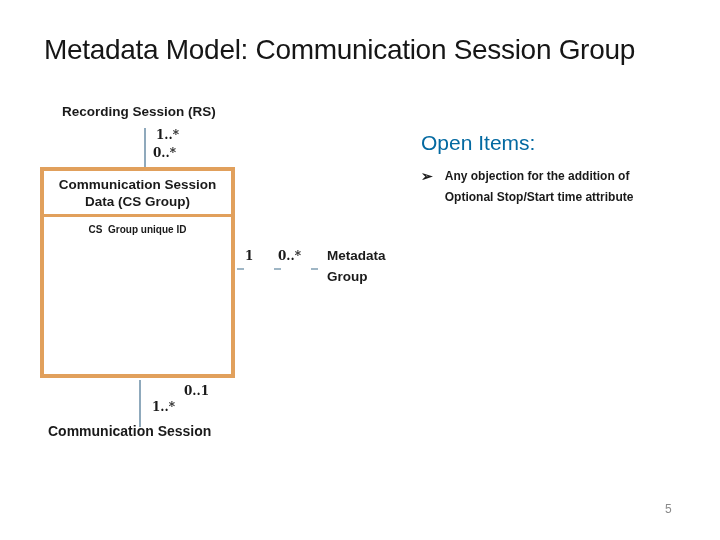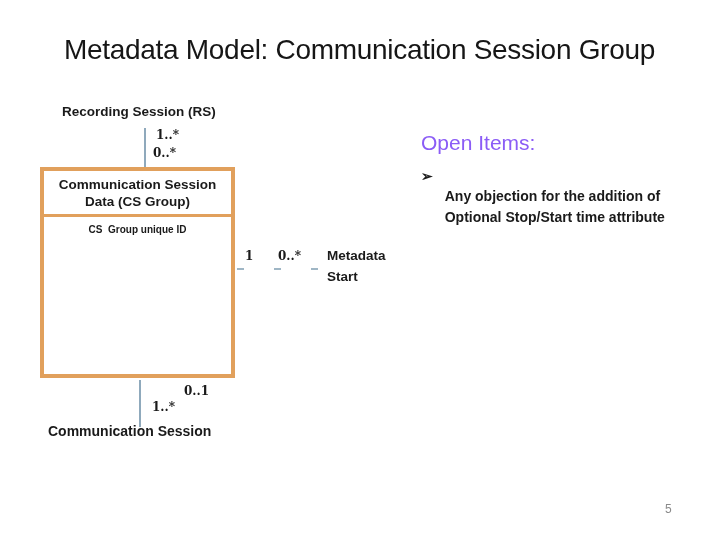--- a/index.html
+++ b/index.html
@@ -13,21 +13,20 @@
   }
   .abs{position:absolute;}
 
   .slide-title{
     left:44px;top:34px;
     font-size:28px;
     font-weight:400;
     letter-spacing:-0.3px;
     color:#161616;
     white-space:nowrap;
-    margin-left:20px;
   }
 
   .entity-label{
     font-size:13.5px;
     font-weight:700;
     color:#1a1a1a;
     white-space:nowrap;
     text-align:center;
   }
   .rs-label{left:62px;top:104px;}
@@ -91,44 +90,43 @@
     font-size:13.5px;
     font-weight:700;
     line-height:21px;
     color:#1a1a1a;
   }
 
   .open-items-heading{
     left:421px;top:131px;
     font-size:21px;
     font-weight:400;
-    color:#8b5cf6;
+    color:#0369a1;
     white-space:nowrap;
   }
   .open-items-row{
     left:421px;top:166px;
     width:252px;
     display:flex;
     align-items:flex-start;
   }
   .bullet-glyph{
     font-size:14px;
     font-weight:700;
     color:#1a1a1a;
     line-height:20px;
     margin-right:12px;
     flex:0 0 auto;
   }
   .bullet-text{
-    font-size:14px;
+    font-size:12px;
     font-weight:700;
     line-height:21px;
     color:#1a1a1a;
     width:228px;
-    margin-top:20px;
   }
 
   .page-number{
     left:665px;top:502px;
     font-size:12px;
     color:#8a8a8a;
   }
 </style>
 </head>
 <body>
@@ -149,21 +147,21 @@
       <div>Data (CS Group)</div>
     </div>
     <div class="box-attr">CS  Group unique ID</div>
   </div>
 
   <div class="abs dashed-hline"></div>
   <div class="abs mult mult-ext-1">1</div>
   <div class="abs mult mult-ext-2">0..*</div>
   <div class="abs ext-label">
     <div>Metadata</div>
-    <div>Start</div>
+    <div>Group</div>
   </div>
 
   <div class="abs vline vline-bottom"></div>
   <div class="abs mult mult-bot-1">0..1</div>
   <div class="abs mult mult-bot-2">1..*</div>
 
   <div class="abs entity-label cs-label">Communication Session</div>
 
   <div class="abs open-items-heading">Open Items:</div>
   <div class="abs open-items-row">

